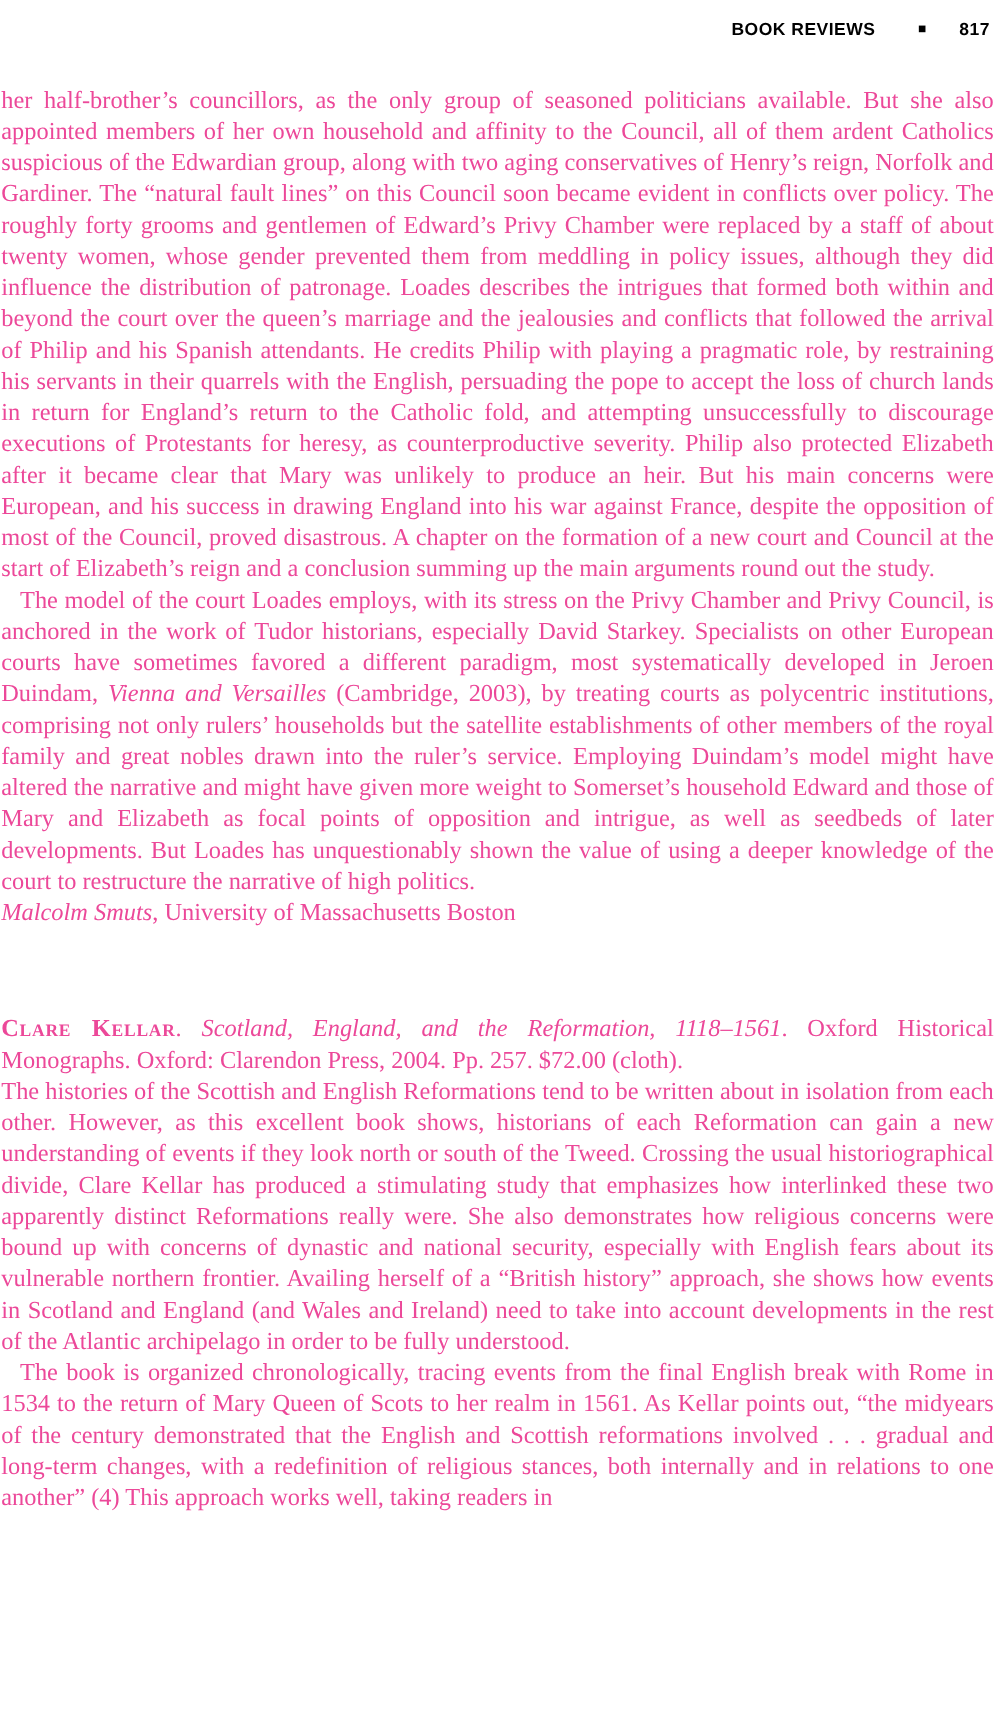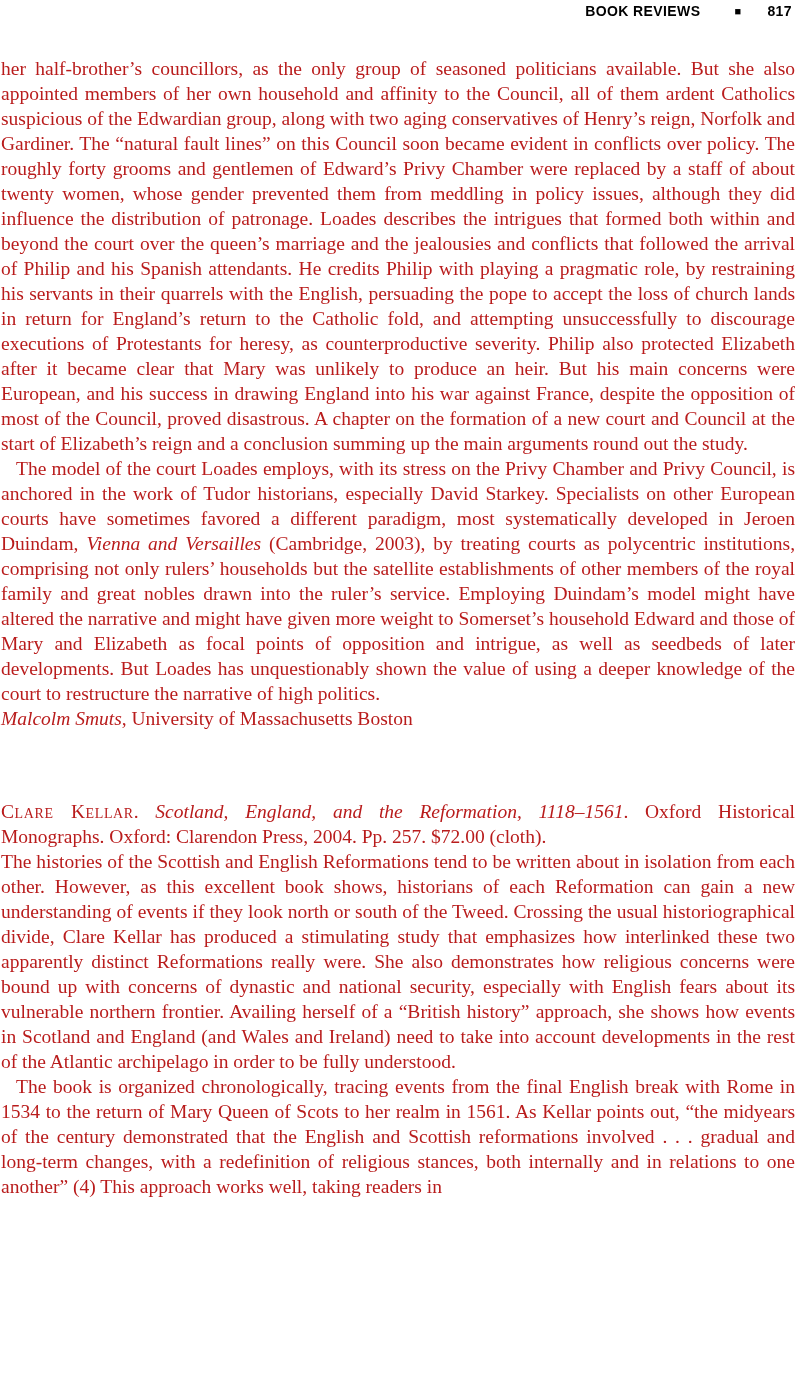--- a/index.html
+++ b/index.html
@@ -10,21 +10,21 @@
   body {
     width: 800px;
     height: 1375px;
     overflow: hidden;
     color: #1c1c1c;
   }
   .page {
     box-sizing: border-box;
     width: 800px;
     height: 1375px;
-    padding: 2px 5px 0 1px;
+    padding: 14px 5px 0 1px;
   }
   .page-header {
     display: flex;
     justify-content: flex-end;
     align-items: center;
     font-family: "Liberation Sans", sans-serif;
     font-weight: bold;
     font-size: 14px;
     line-height: 18px;
     letter-spacing: 0.4px;
@@ -35,33 +35,34 @@
     font-size: 11px;
     margin: 0 26px 0 34px;
     line-height: 18px;
   }
   .content {
     margin-top: 36px;
     font-family: "Liberation Serif", "DejaVu Serif", serif;
     font-size: 19.5px;
     line-height: 25px;
     text-align: justify;
-    color: #b91c1c;
+    color: #ec4899;
   }
   p { margin: 0; }
   .indent { text-indent: 15px; }
   .attribution {
     text-align: left;
   }
   .citation {
     margin-top: 68px;
   }
   .smallcaps {
     font-variant: small-caps;
     letter-spacing: 0.6px;
+    font-weight: bold;
   }
   .review-body-first {
   }
 </style>
 </head>
 <body>
 
 <div class="page">
 
   <header class="page-header">

